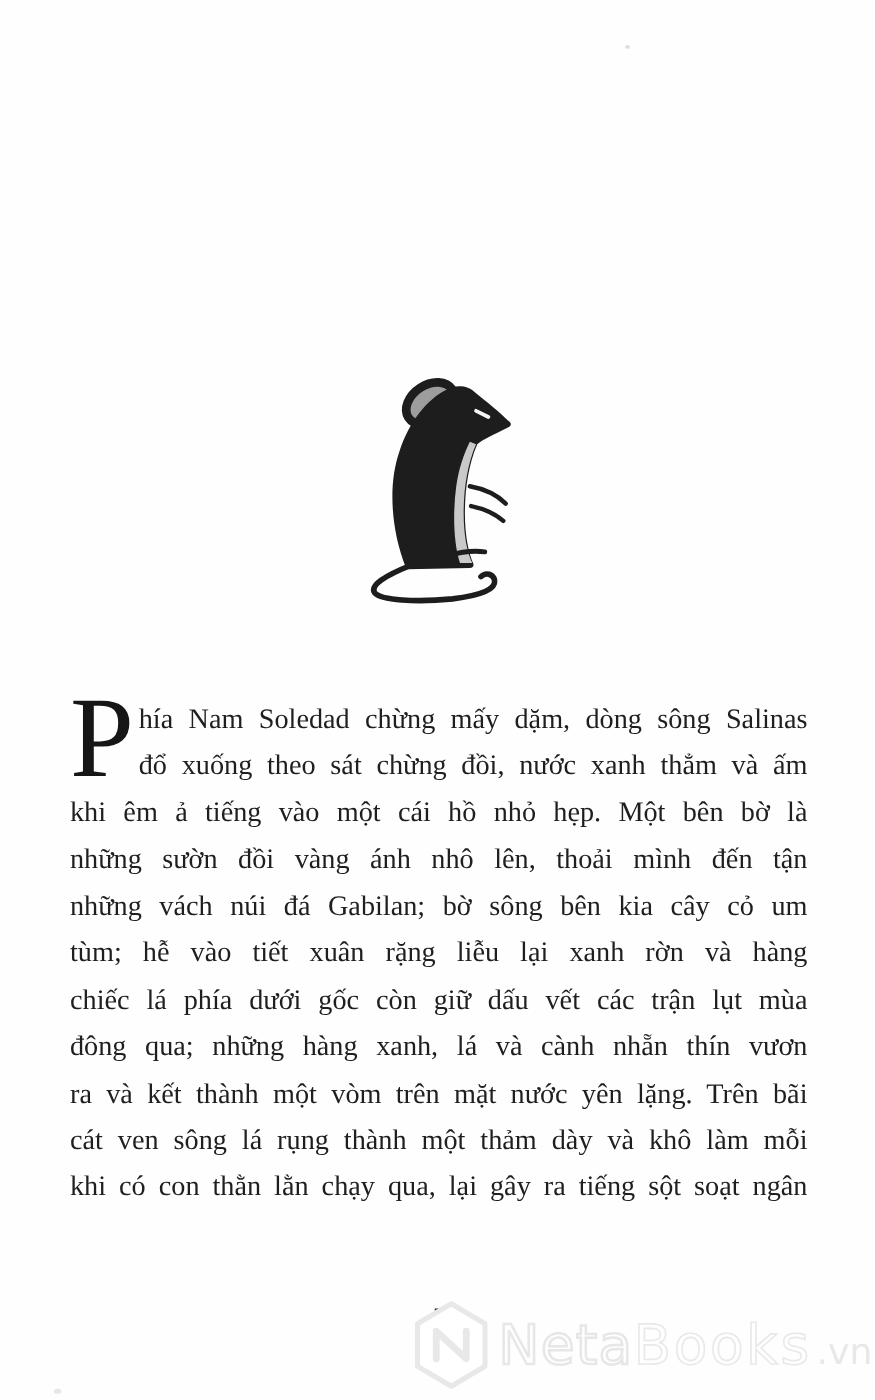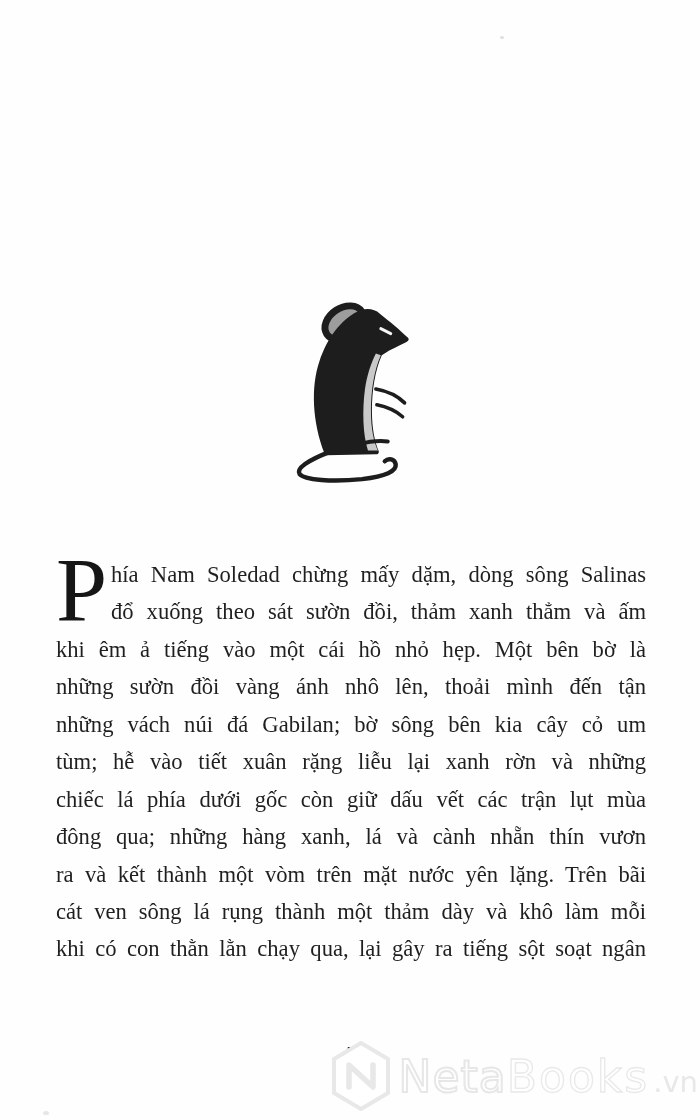--- a/index.html
+++ b/index.html
@@ -101,25 +101,25 @@
 
       <path d="M 75 154 C 85 151, 96 150, 104 151" fill="none" stroke="#1d1d1d" stroke-width="4" stroke-linecap="round"></path>
 
       <path d="M 97 37 L 107 42" fill="none" stroke="#f5f5f5" stroke-width="3" stroke-linecap="round"></path>
     </svg>
   </div>
 
   <div class="paragraph">
     <span class="dropcap">P</span>
     <div class="pline indent">hía Nam Soledad chừng mấy dặm, dòng sông Salinas</div>
-    <div class="pline indent">đổ xuống theo sát sườn đồi, thảm xanh thẳm và ấm</div>
+    <div class="pline indent">đổ xuống theo sát chừng đồi, nước xanh thẳm và ấm</div>
     <div class="pline">khi êm ả tiếng vào một cái hồ nhỏ hẹp. Một bên bờ là</div>
     <div class="pline">những sườn đồi vàng ánh nhô lên, thoải mình đến tận</div>
     <div class="pline">những vách núi đá Gabilan; bờ sông bên kia cây cỏ um</div>
-    <div class="pline">tùm; hễ vào tiết xuân rặng liễu lại xanh rờn và những</div>
+    <div class="pline">tùm; hễ vào tiết xuân rặng liễu lại xanh rờn và hàng</div>
     <div class="pline">chiếc lá phía dưới gốc còn giữ dấu vết các trận lụt mùa</div>
     <div class="pline">đông qua; những hàng xanh, lá và cành nhẵn thín vươn</div>
     <div class="pline">ra và kết thành một vòm trên mặt nước yên lặng. Trên bãi</div>
     <div class="pline">cát ven sông lá rụng thành một thảm dày và khô làm mỗi</div>
     <div class="pline">khi có con thằn lằn chạy qua, lại gây ra tiếng sột soạt ngân</div>
   </div>
 
   <div class="page-number">5</div>
 
   <div class="watermark">

